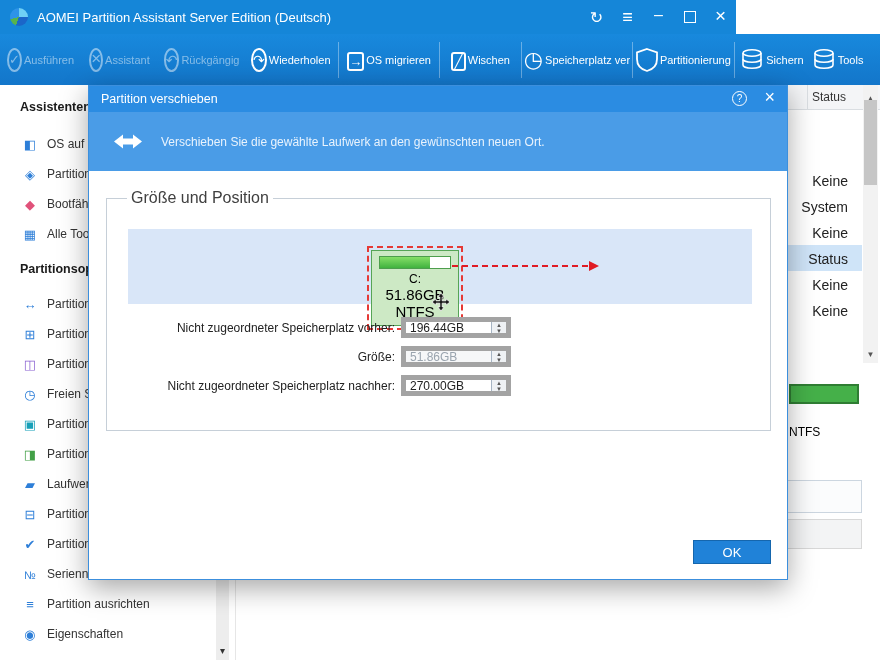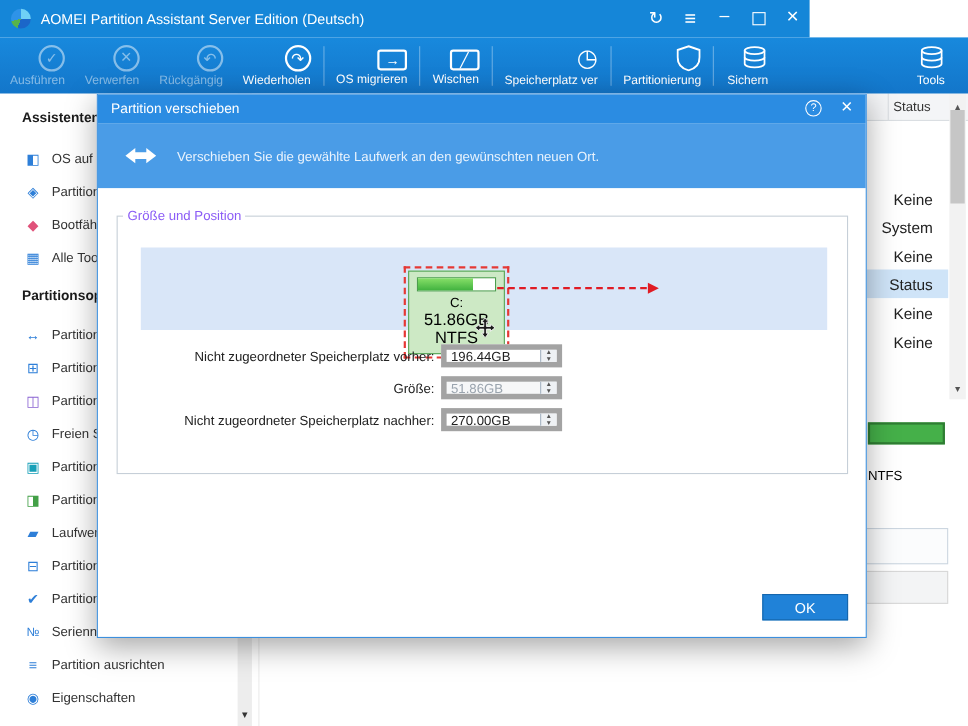--- a/index.html
+++ b/index.html
@@ -15,21 +15,21 @@
   .wc{width:31px;display:flex;align-items:center;justify-content:center;cursor:pointer}
   .wc.refresh::before{content:"↻";font-size:16px}
   .wc.menu::before{content:"≡";font-size:18px}
   .wc.min::before{content:"–";font-size:16px;margin-top:-4px}
   .wc.max::before{content:"";width:10px;height:10px;border:1.5px solid #fff}
   .wc.close::before{content:"×";font-size:19px;margin-top:-2px}
 
   
   .toolbar{position:absolute;left:0;top:34px;width:880px;height:51px;background:linear-gradient(#1889dd,#1376ca);
            display:flex;align-items:center;color:#fff;z-index:2}
-  .tbtn{display:flex;flex-direction:column;align-items:flex-end;justify-content:center;gap:2px;padding:0 9px;height:100%;min-width:56px;cursor:pointer}
+  .tbtn{display:flex;flex-direction:row;align-items:center;justify-content:center;gap:2px;padding:0 9px;height:100%;min-width:56px;cursor:pointer}
   .tbl{font-size:11px;white-space:nowrap}
   .tbtn.disabled{color:rgba(255,255,255,.48)}
   .tbsep{width:1px;height:36px;background:rgba(255,255,255,.35);margin:0 2px;flex:0 0 1px}
   .circle-ic{width:24px;height:24px;border:2px solid currentColor;border-radius:50%;display:flex;align-items:center;justify-content:center}
   .ci-apply::before{content:"✓";font-size:13px}
   .ci-discard::before{content:"×";font-size:17px;margin-top:-2px}
   .ci-undo::before{content:"↶";font-size:14px}
   .ci-redo::before{content:"↷";font-size:14px}
   .rect-ic{width:27px;height:19px;border:2px solid currentColor;border-radius:3px;display:flex;align-items:center;justify-content:center;margin-top:4px}
   .ri-migrate::before{content:"→";font-size:13px;font-weight:bold}
@@ -91,21 +91,21 @@
   .dlg-title{height:26px;background:#2b8ce2;display:flex;align-items:center;color:#fff;font-size:12.5px;padding-left:12px;position:relative}
   .dlg-help{position:absolute;right:40px;top:5px;width:15px;height:15px;border:1.5px solid #fff;border-radius:50%;
             display:flex;align-items:center;justify-content:center;cursor:pointer}
   .dlg-help::before{content:"?";font-size:10px}
   .dlg-close{position:absolute;right:12px;top:1px;cursor:pointer}
   .dlg-close::before{content:"×";font-size:18px}
   .dlg-banner{height:59px;background:#4a9ce7;display:flex;align-items:center;color:#e9f3fd;font-size:12px}
   .banner-ic{margin:0 18px 0 24px;display:flex}
   .dlg-body{position:relative;height:410px}
   .groupbox{position:absolute;left:17px;top:18px;width:665px;height:242px;border:1px solid #c6cfd8;padding:0;margin:0;min-inline-size:0}
-  .groupbox legend{margin-left:5px;padding:0 4px;font-size:12px;color:#8b5cf6}
+  .groupbox legend{margin-left:20px;padding:0 4px;font-size:16px;color:#404040}
   .diskbar{position:absolute;left:21px;top:22px;width:624px;height:75px;background:#d9e6f8}
   .part-sel{position:absolute;left:239px;top:17px;width:96px;height:84px;border:2px dashed #e53935;padding:2px;cursor:move}
   .part-block{height:100%;background:#cde9c5;border:1px solid #56a556;text-align:center;position:relative}
   .pp{height:13px;margin:5px 7px 3px;border:1px solid #4d9e4d;background:#fff}
   .pp-fill{height:100%;width:71%;background:linear-gradient(180deg,#86df68,#41b23f)}
   .part-name{font-size:12px;color:#000;margin-top:1px}
   .part-detail{font-size:15px;color:#000}
   .move-cursor{position:absolute;left:60px;top:42px;pointer-events:none}
   .drag-arrow{position:absolute;left:345px;top:54px;display:flex;align-items:center}
   .da-line{width:136px;border-top:2px dashed #e01b24}
@@ -139,21 +139,21 @@
   </div>
 </div>
 
 <div class="toolbar">
   <div class="tbtn disabled">
     <span class="circle-ic ci-apply"></span>
     <span class="tbl">Ausführen</span>
   </div>
   <div class="tbtn disabled">
     <span class="circle-ic ci-discard"></span>
-    <span class="tbl">Verwerfen</span>
+    <span class="tbl">Assistant</span>
   </div>
   <div class="tbtn disabled">
     <span class="circle-ic ci-undo"></span>
     <span class="tbl">Rückgängig</span>
   </div>
   <div class="tbtn">
     <span class="circle-ic ci-redo"></span>
     <span class="tbl">Wiederholen</span>
   </div>
   <div class="tbsep"></div>

